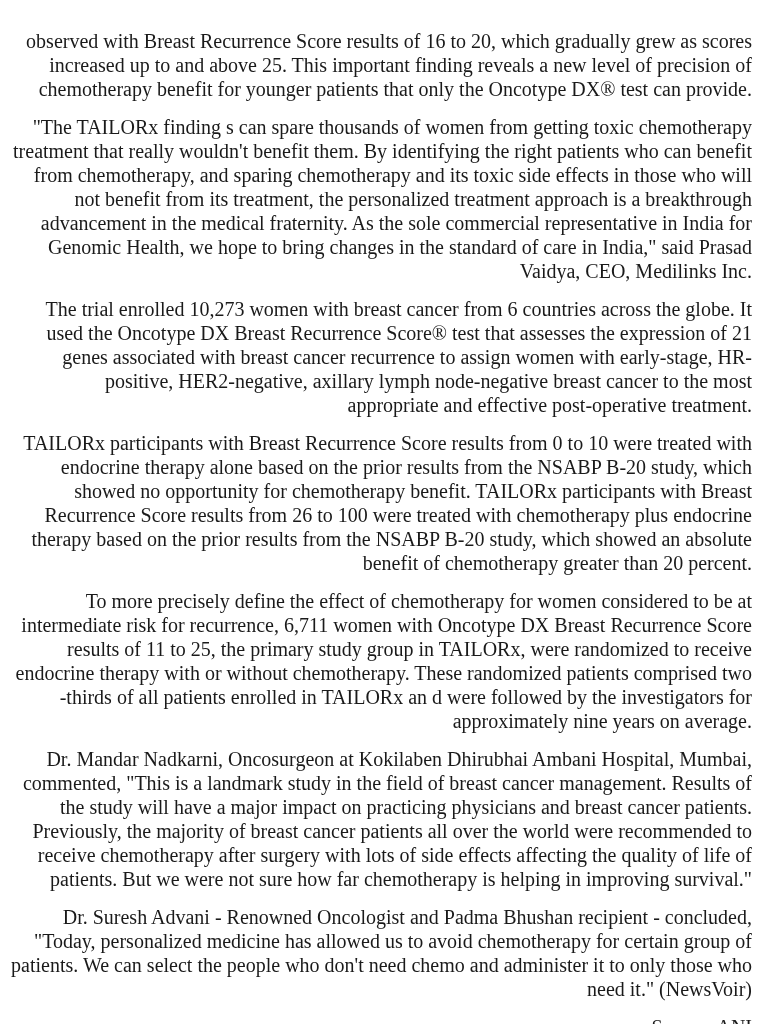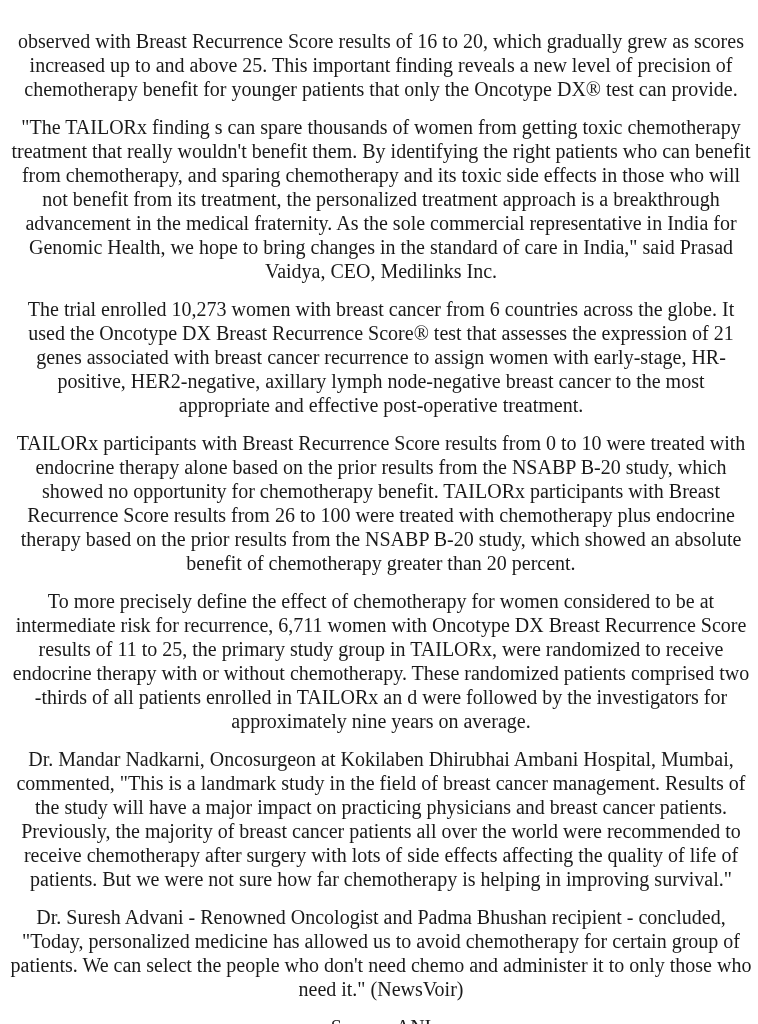--- a/index.html
+++ b/index.html
@@ -17,21 +17,21 @@
     color: #1a1a1a;
     overflow: hidden;
   }
   .article {
     box-sizing: border-box;
     width: 758px;
     padding: 29px 6px 0 10px;
   }
   .article p {
     margin: 0 0 14px 0;
-    text-align: center;
+    text-align: right;
   }
   .footer {
     margin-top: 10px;
   }
   .footer .source-line {
     margin: 0;
   }
 </style>
 </head>
 <body>

